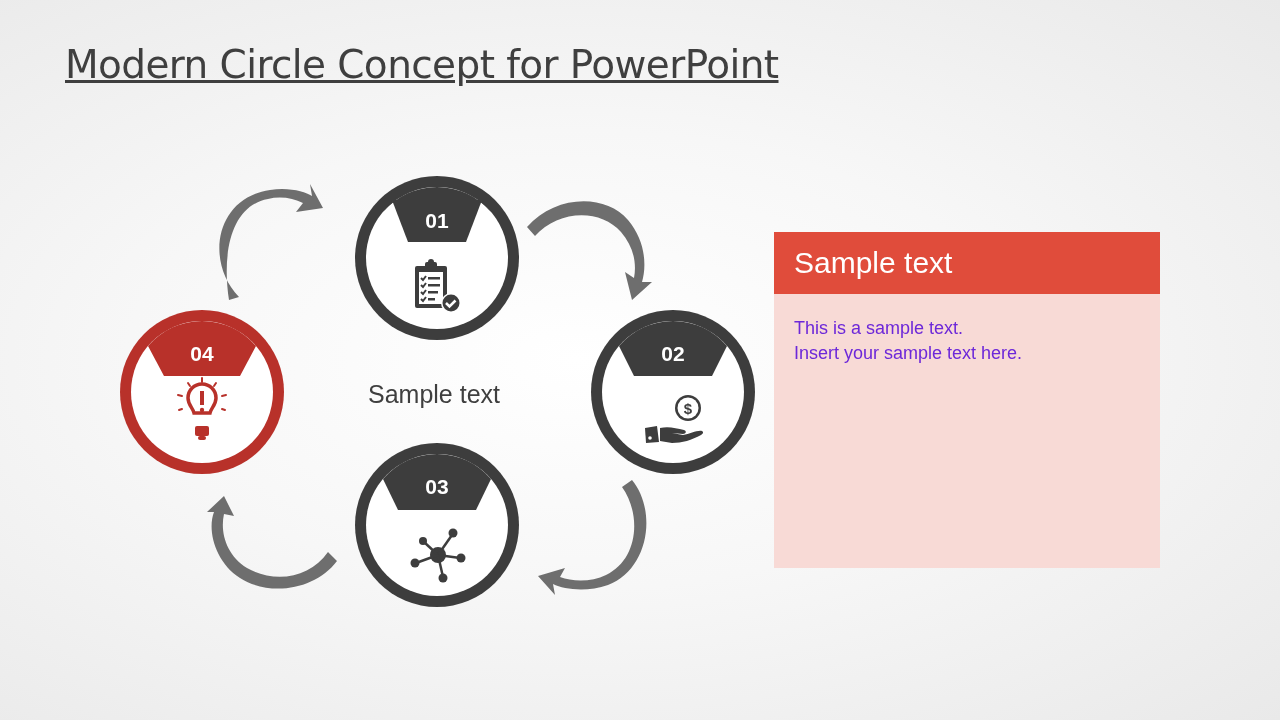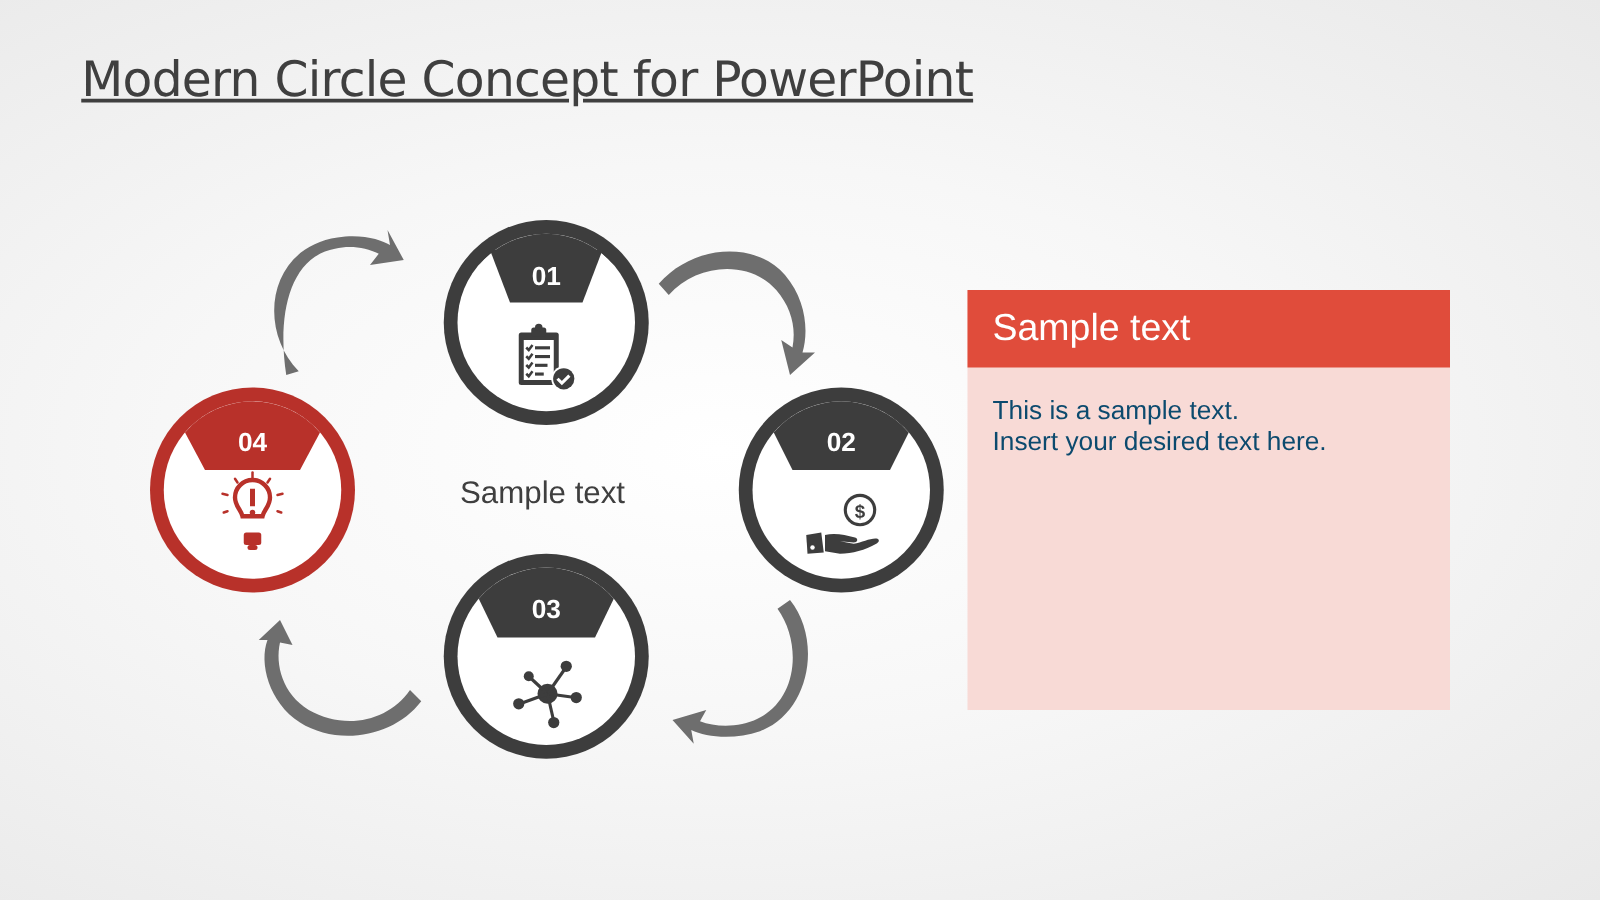--- a/index.html
+++ b/index.html
@@ -27,21 +27,21 @@
   }
   .panel {
     position: absolute; left: 774px; top: 232px; width: 386px; height: 336px;
     background: #f8dad6;
   }
   .panel-header {
     height: 62px; background: #e04c3b;
     padding-left: 20px; display: flex; align-items: center;
   }
   .panel-title { font-size: 30px; color: #ffffff; white-space: nowrap; }
-  .panel-body { padding: 22px 20px; font-size: 21px; color: #0c4a6e; line-height: 25px; }
+  .panel-body { padding: 22px 20px; font-size: 18px; color: #6d28d9; line-height: 25px; }
   .panel-body div { white-space: nowrap; }
 </style>
 </head>
 <body>
 
 <div class="title">Modern Circle Concept for PowerPoint</div>
 
 <svg class="diagram" viewBox="0 0 1280 720" xmlns="http://www.w3.org/2000/svg">
 
   <g fill="#6e6e6e">
@@ -154,15 +154,15 @@
 </svg>
 
 <div class="center-text">Sample text</div>
 
 <div class="panel">
   <div class="panel-header">
     <span class="panel-title">Sample text</span>
   </div>
   <div class="panel-body">
     <div>This is a sample text.</div>
-    <div>Insert your desired text here.</div>
+    <div>Insert your sample text here.</div>
   </div>
 </div>
 
 </body></html>

